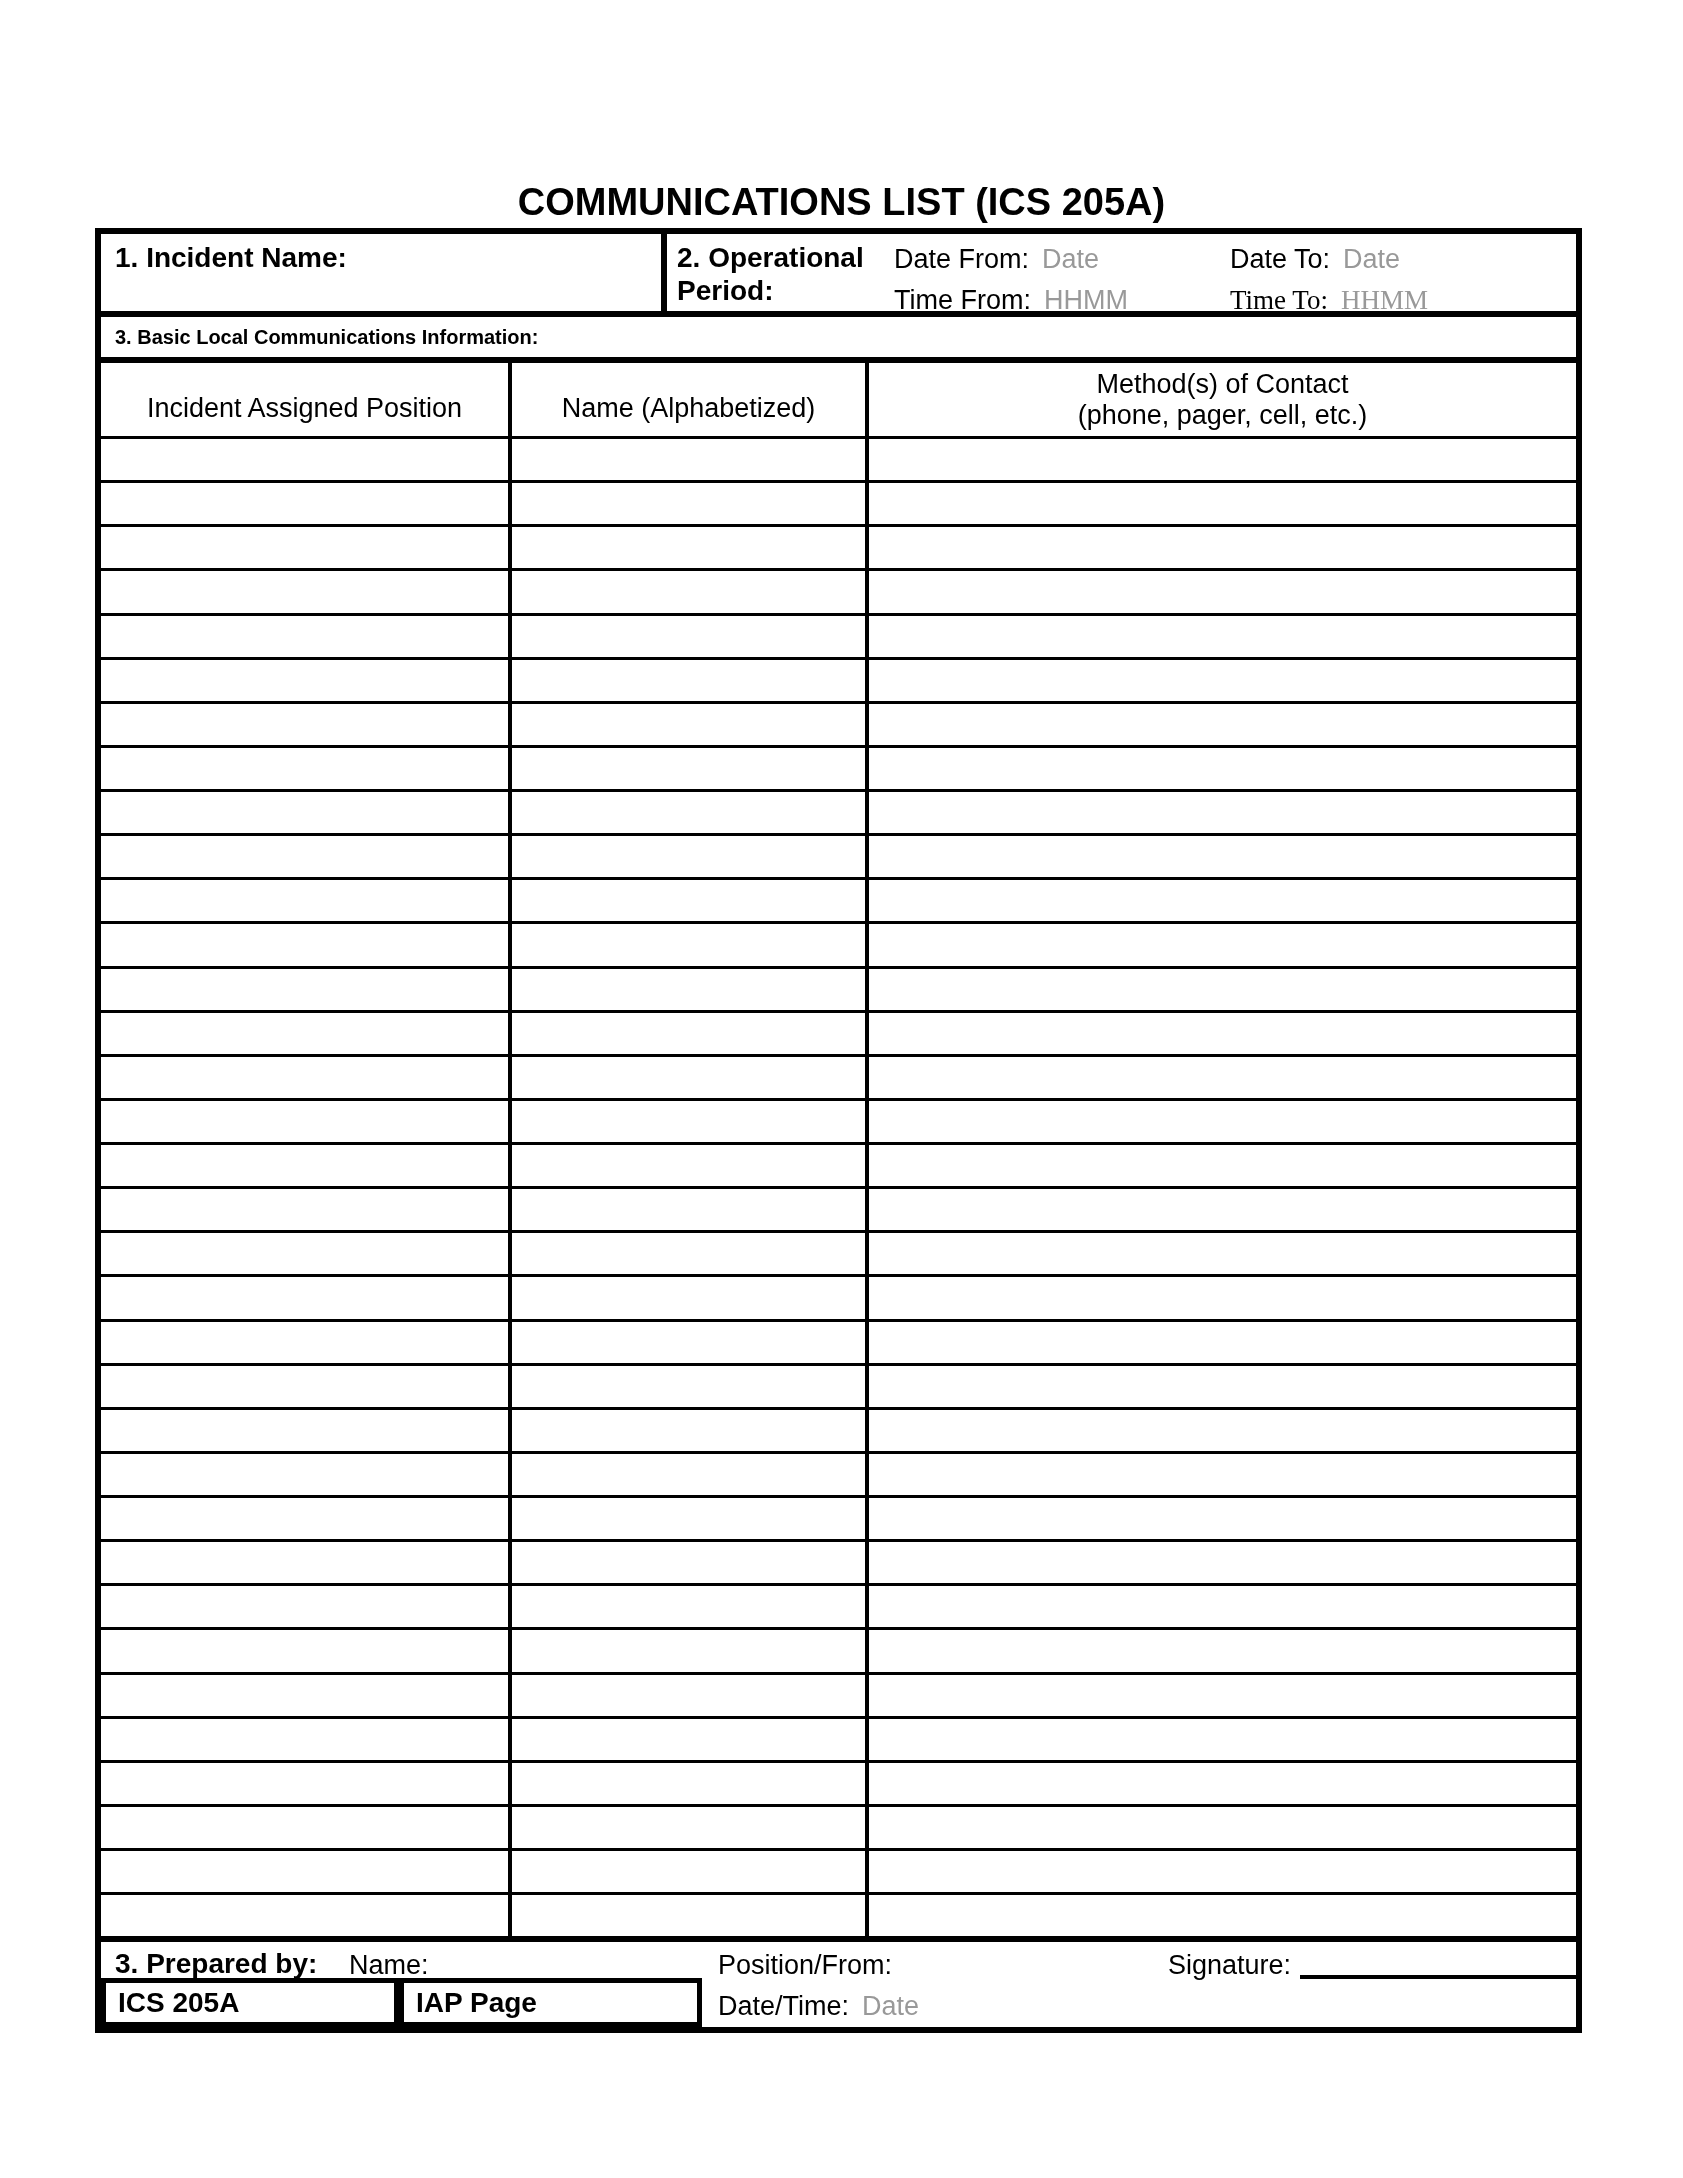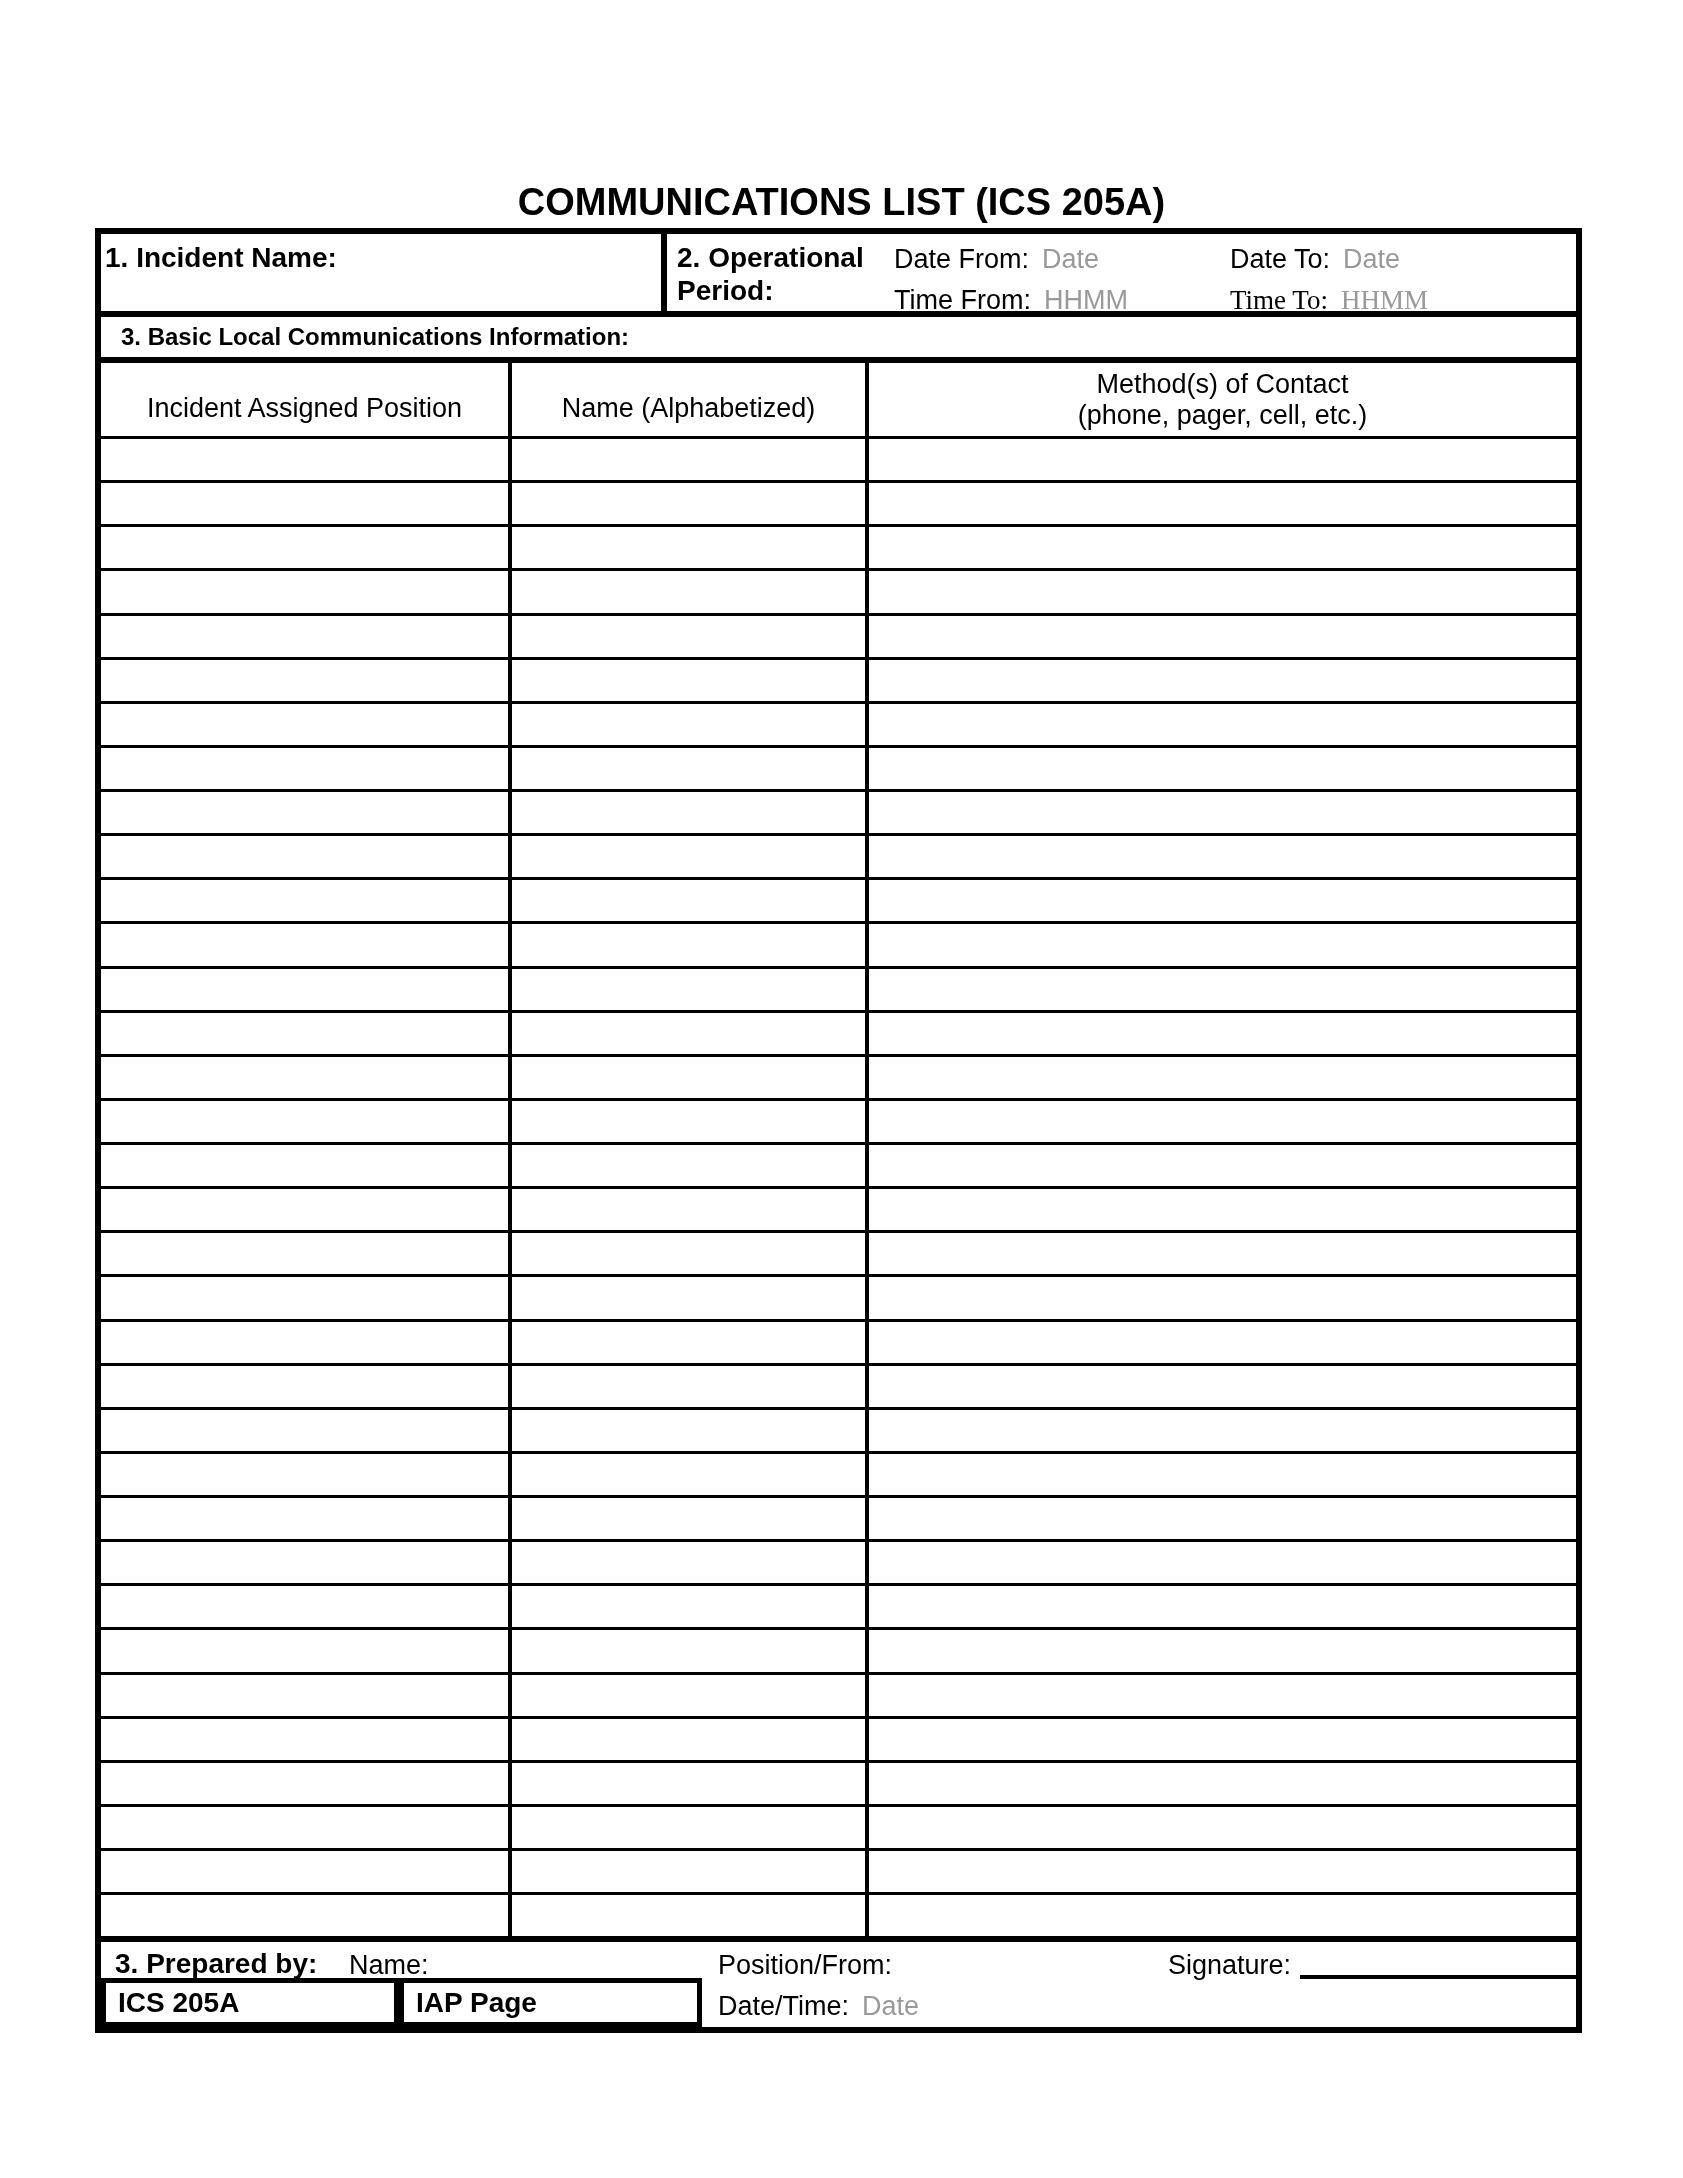--- a/index.html
+++ b/index.html
@@ -26,38 +26,38 @@
     position:absolute;left:95px;top:184px;
     width:1487px;height:1805px;
     border:6px solid var(--ink);
     box-sizing:border-box;
     background:var(--paper);
   }
   
   .row-top{display:flex;height:83px;border-bottom:6px solid var(--ink);box-sizing:border-box;}
   .cell-incident{
     width:566px;border-right:6px solid var(--ink);box-sizing:border-box;
-    padding:8px 0 0 4px;font-size:28px;font-weight:bold;
+    padding:8px 0 0 14px;font-size:28px;font-weight:bold;
   }
   .cell-op{flex:1;position:relative;font-size:27px;}
   .op-label{
     position:absolute;left:10px;top:7px;width:198px;
     font-size:28px;font-weight:bold;line-height:33px;
   }
   .fld{position:absolute;white-space:nowrap;}
   .fld .ph{color:var(--ph);margin-left:13px;}
   .f-datefrom{left:227px;top:10px;text-align:right;}
   .f-dateto{left:563px;top:10px;}
   .f-timefrom{left:227px;top:51px;}
   .f-timeto{left:563px;top:51px;font-family:Liberation Serif, serif;}
   
   .bar3{
     height:46px;border-bottom:6px solid var(--ink);box-sizing:border-box;
-    display:flex;align-items:center;padding-left:20px;
-    font-size:24px;font-weight:bold;
+    display:flex;align-items:center;padding-left:14px;
+    font-size:20px;font-weight:bold;
   }
   
   .thead{
     display:grid;grid-template-columns:411px 357px 1fr;
     height:76px;border-bottom:3px solid var(--ink);box-sizing:border-box;
     font-size:27px;
   }
   .th{box-sizing:border-box;}
   .th.c0,.th.c1{
     border-right:4px solid var(--ink);

